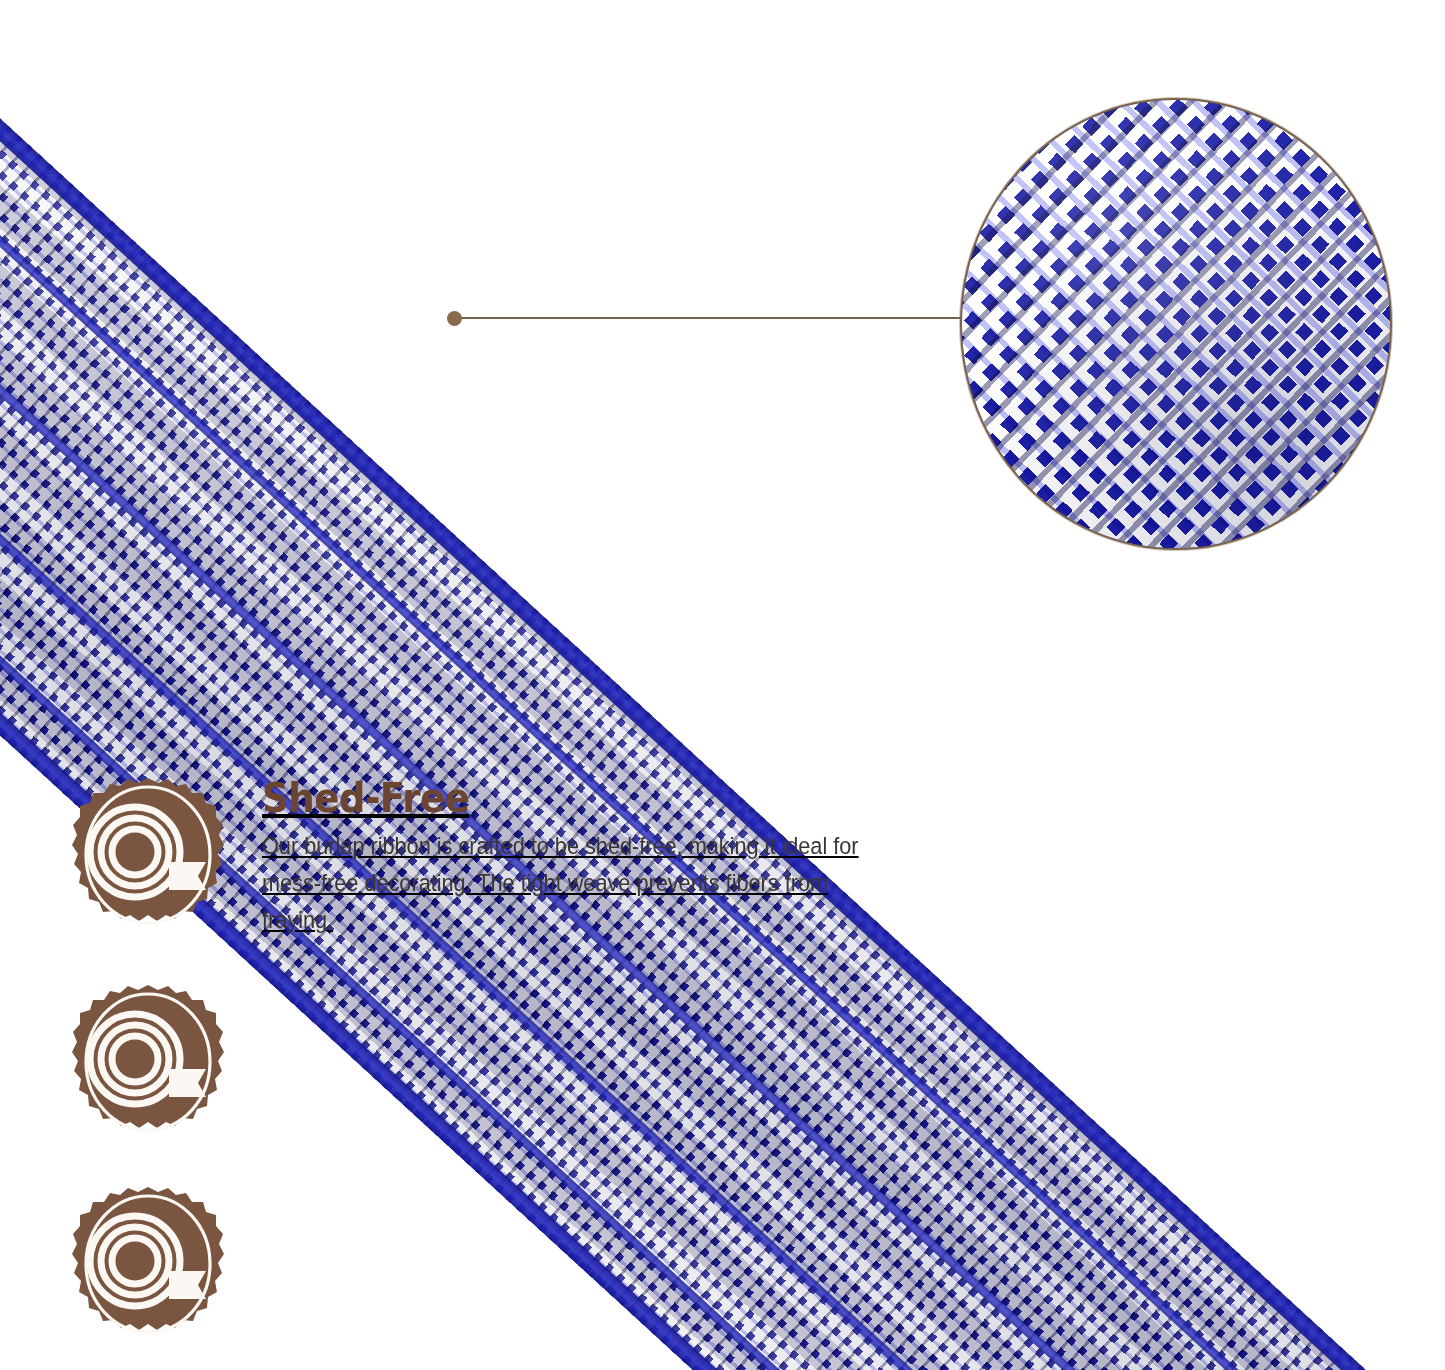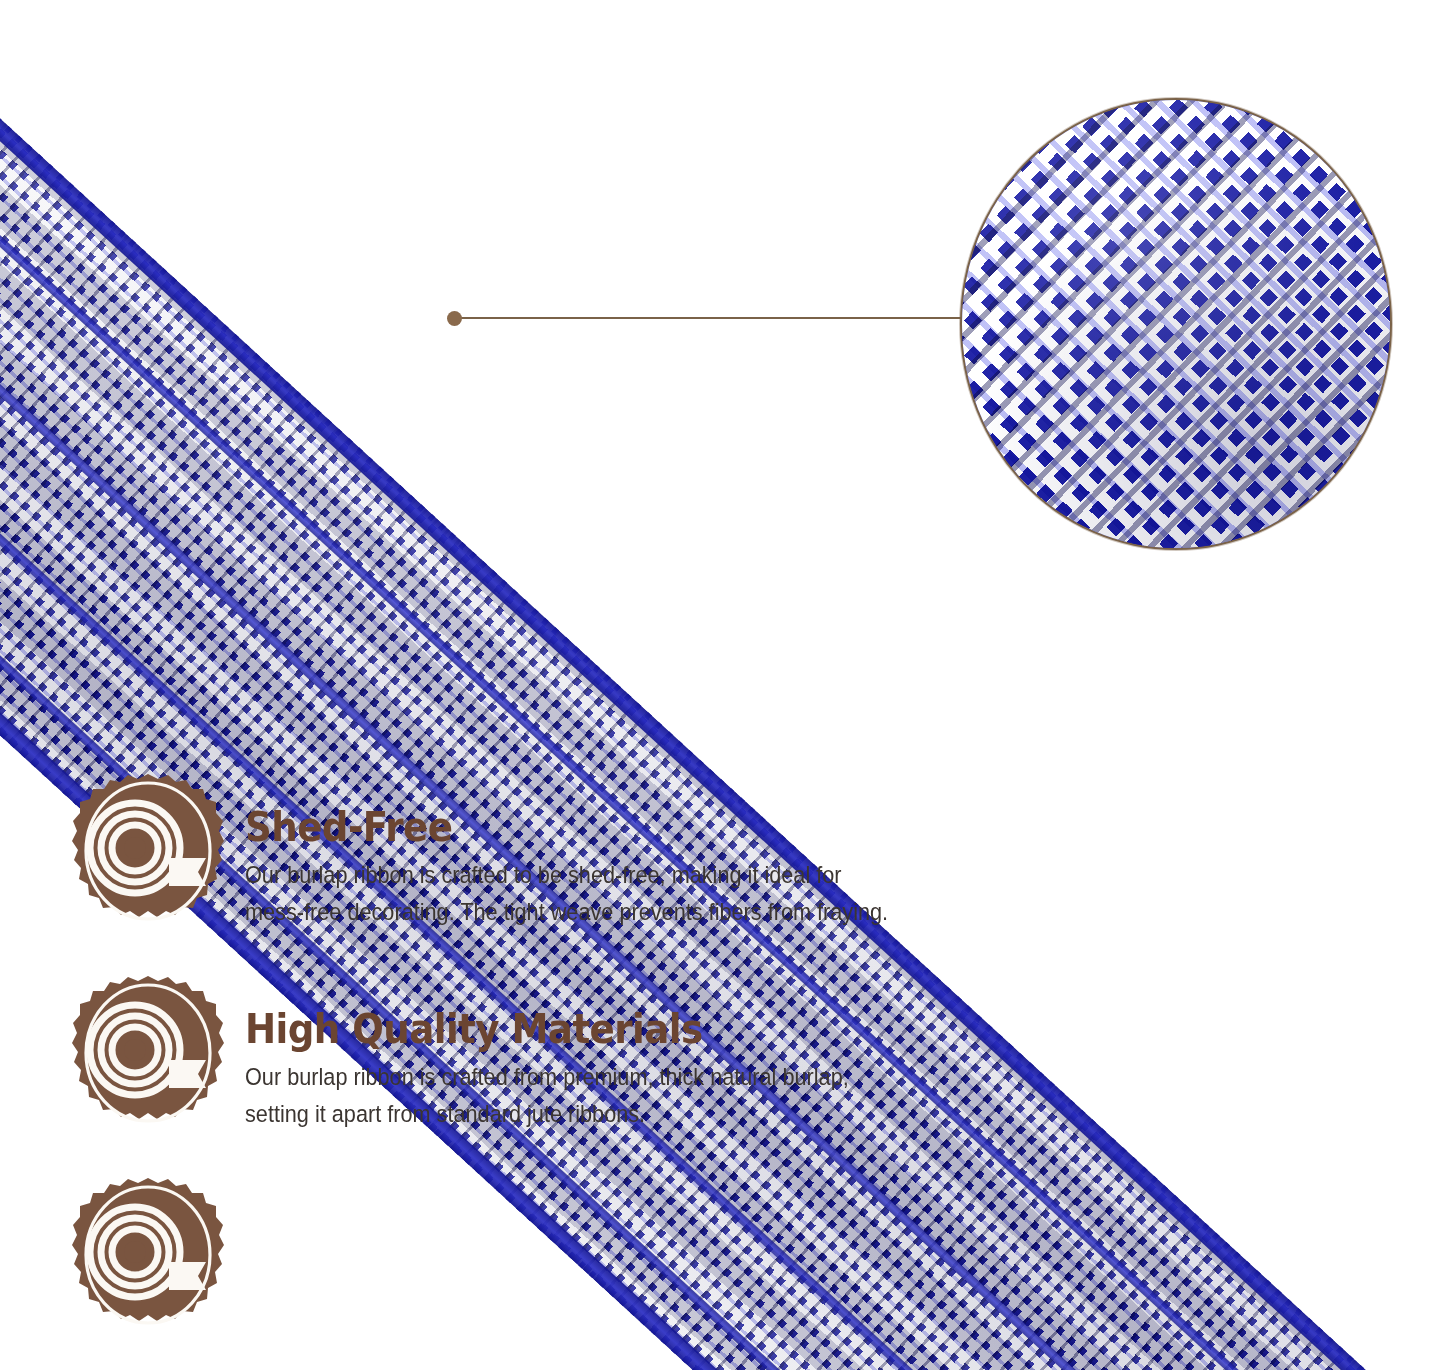--- a/index.html
+++ b/index.html
@@ -142,23 +142,24 @@
   }
 
   
   #features{
     position:absolute;
     left:72px; top:772px;
     width:830px;
   }
   .feature{
     display:flex;
-    align-items:flex-end;
-    gap:21px;
+    align-items:center;
+    gap:38px;
     margin-bottom:44px;
+    text-decoration:underline;
   }
   .badge{
     flex:0 0 auto;
     width:152px; height:158px;
     position:relative;
   }
   .badge svg{ display:block; width:100%; height:100%; }
   .feature-text{ padding-top:6px; }
   .feature-title{
     font-family:"DejaVu Sans", sans-serif;
@@ -252,24 +253,20 @@
             L21 17 L32 17 L38 8 L48 10 L56 3 L66 7 Z" fill="#7a5540"></path>
           <ellipse cx="76" cy="79" rx="62" ry="68" fill="none" stroke="#fbf8f3" stroke-width="3.2"></ellipse>
           <circle cx="63" cy="76" r="45" fill="none" stroke="#fbf8f3" stroke-width="7"></circle>
           <circle cx="63" cy="76" r="34" fill="none" stroke="#fbf8f3" stroke-width="7"></circle>
           <circle cx="63" cy="76" r="23" fill="none" stroke="#fbf8f3" stroke-width="7"></circle>
           <circle cx="63" cy="76" r="11" fill="#7a5540"></circle>
           <path d="M97 86 L134 86 L126 100 L134 114 L97 114 Z" fill="#fbf8f3"></path>
         </g>
       </svg>
     </div>
-    <div class="feature-text">
-      <div class="feature-title">High Quality Materials</div>
-      <div class="feature-body">Our burlap ribbon is crafted from premium, thick natural burlap, setting it apart from standard jute ribbons.</div>
-    </div>
   </div>
 
   <div class="feature f3">
     <div class="badge">
       <svg viewBox="0 0 152 158" xmlns="http://www.w3.org/2000/svg" aria-hidden="true">
         <g>
           <path d="M76 2
             L86 7 L96 3 L104 10 L114 8 L120 17 L131 17 L134 27 L144 30 L144 41 L151 49 L147 59
             L152 69 L146 78 L150 88 L143 96 L145 107 L136 112 L135 123 L125 126 L121 136 L110 135
             L103 143 L94 139 L85 145 L76 139 L67 145 L58 139 L49 143 L42 135 L31 136 L27 126

